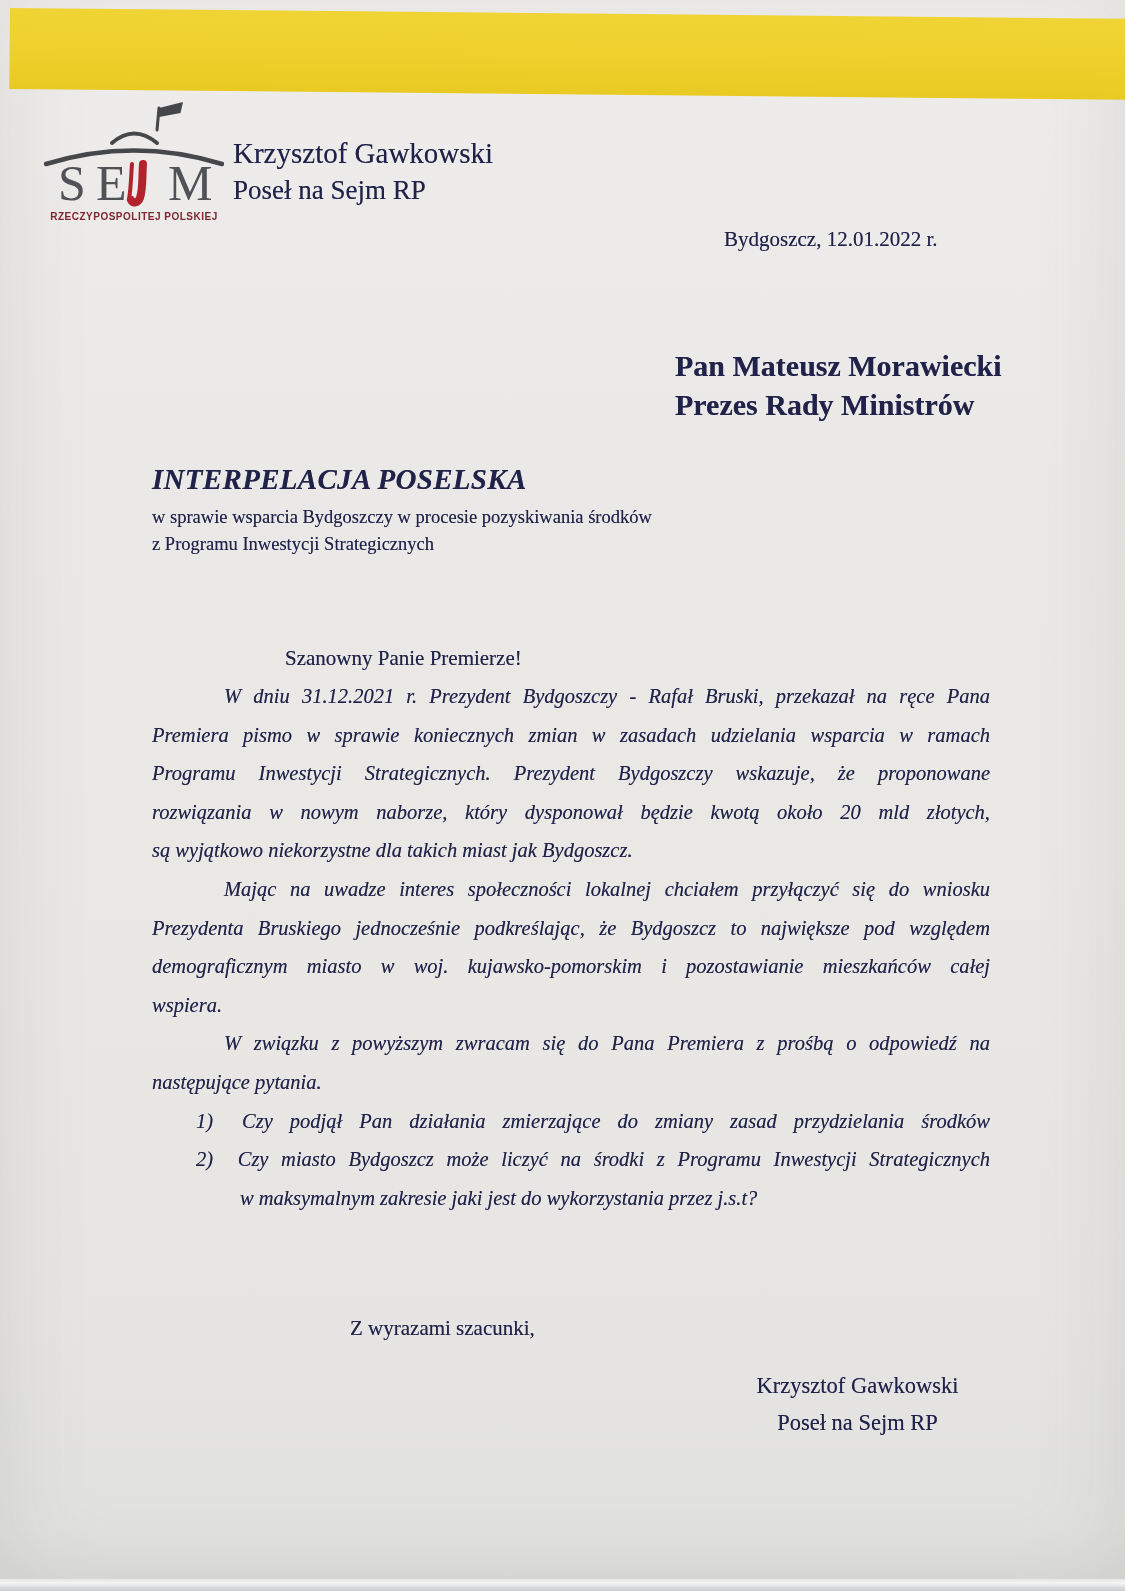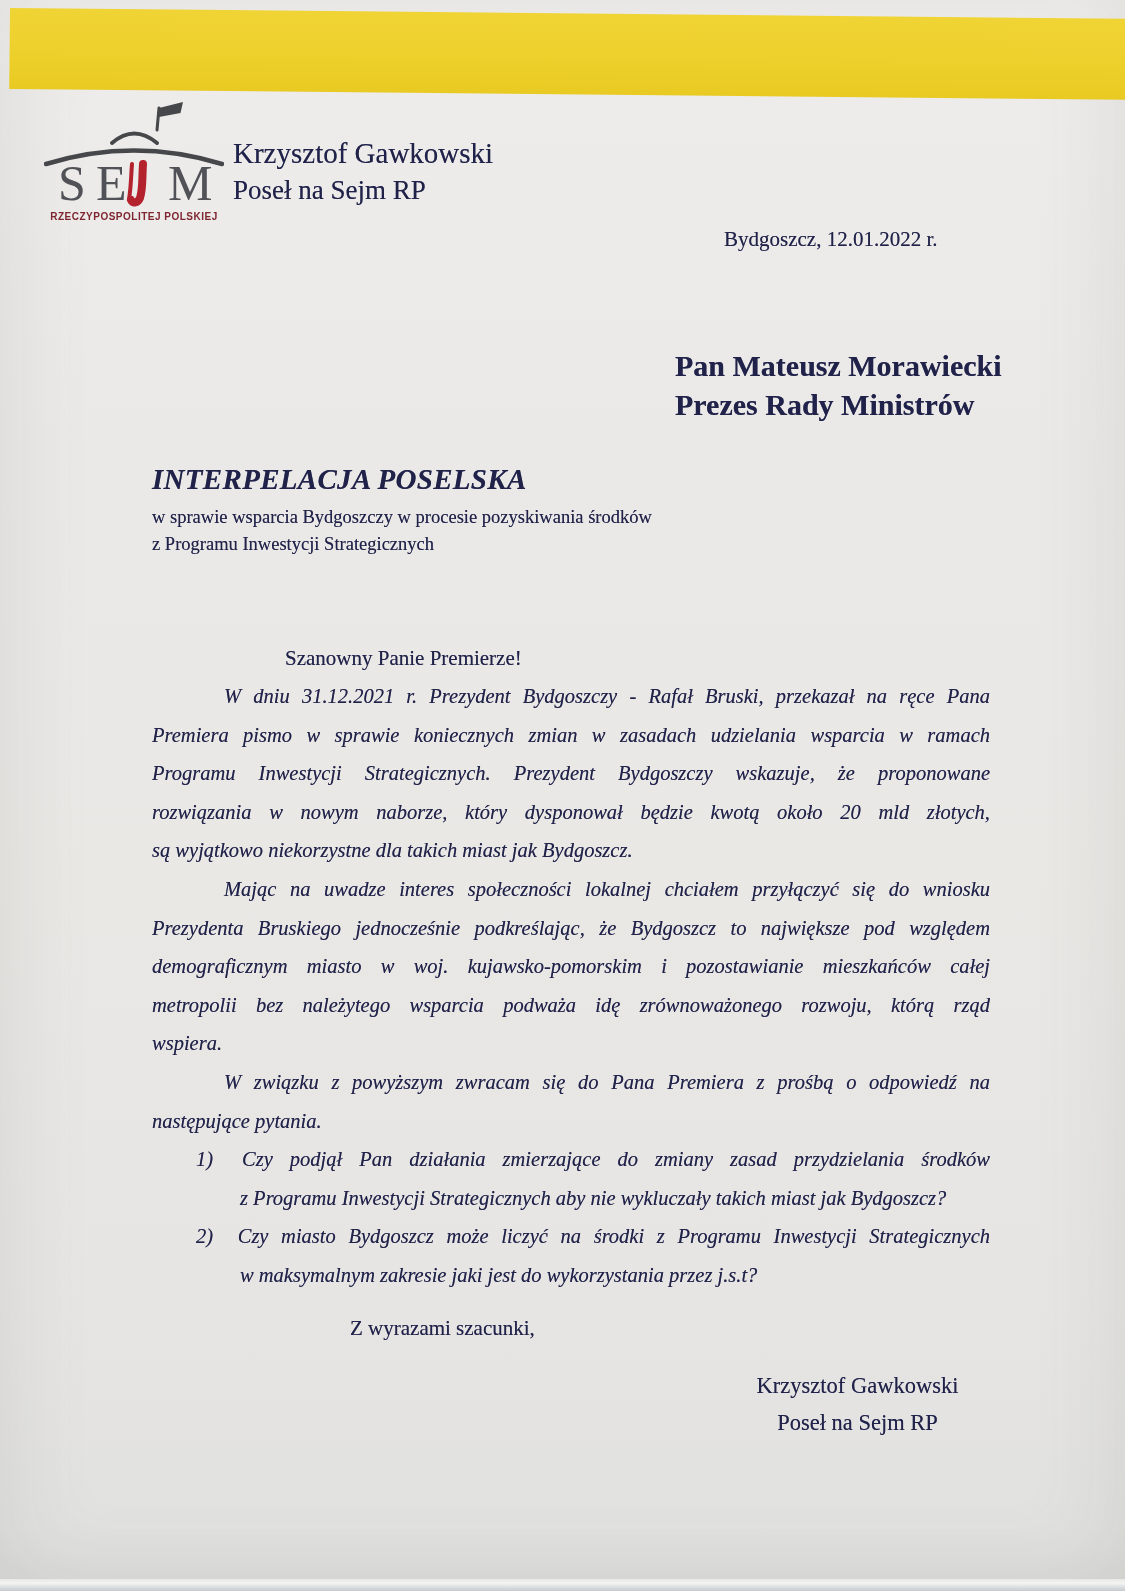--- a/index.html
+++ b/index.html
@@ -108,28 +108,26 @@
   <div class="body-col ink">
     <div class="bline j ind">W dniu 31.12.2021 r. Prezydent Bydgoszczy - Rafał Bruski, przekazał na ręce Pana</div>
     <div class="bline j">Premiera pismo w sprawie koniecznych zmian w zasadach udzielania wsparcia w ramach</div>
     <div class="bline j">Programu Inwestycji Strategicznych. Prezydent Bydgoszczy wskazuje, że proponowane</div>
     <div class="bline j">rozwiązania w nowym naborze, który dysponował będzie kwotą około 20 mld złotych,</div>
     <div class="bline l">są wyjątkowo niekorzystne dla takich miast jak Bydgoszcz.</div>
 
     <div class="bline j ind">Mając na uwadze interes społeczności lokalnej chciałem przyłączyć się do wniosku</div>
     <div class="bline j">Prezydenta Bruskiego jednocześnie podkreślając, że Bydgoszcz to największe pod względem</div>
     <div class="bline j">demograficznym miasto w woj. kujawsko-pomorskim i pozostawianie mieszkańców całej</div>
-    <div class="bline j">metropolii bez należytego wsparcia podważa idę zrównoważonego rozwoju, którą rząd</div>
     <div class="bline l">wspiera.</div>
 
     <div class="bline j ind">W związku z powyższym zwracam się do Pana Premiera z prośbą o odpowiedź na</div>
     <div class="bline l">następujące pytania.</div>
 
     <div class="bline j qfirst"><span class="qmark">1)</span> <span>Czy podjął Pan działania zmierzające do zmiany zasad przydzielania środków</span></div>
-    <div class="bline l qcont">z Programu Inwestycji Strategicznych aby nie wykluczały takich miast jak Bydgoszcz?</div>
 
     <div class="bline j qfirst"><span class="qmark">2)</span> <span>Czy miasto Bydgoszcz może liczyć na środki z Programu Inwestycji Strategicznych</span></div>
     <div class="bline l qcont">w maksymalnym zakresie jaki jest do wykorzystania przez j.s.t?</div>
   </div>
 
   <div class="closing ink">Z wyrazami szacunki,</div>
 
   <div class="sig ink">
     <div>Krzysztof Gawkowski</div>
     <div>Poseł na Sejm RP</div>

